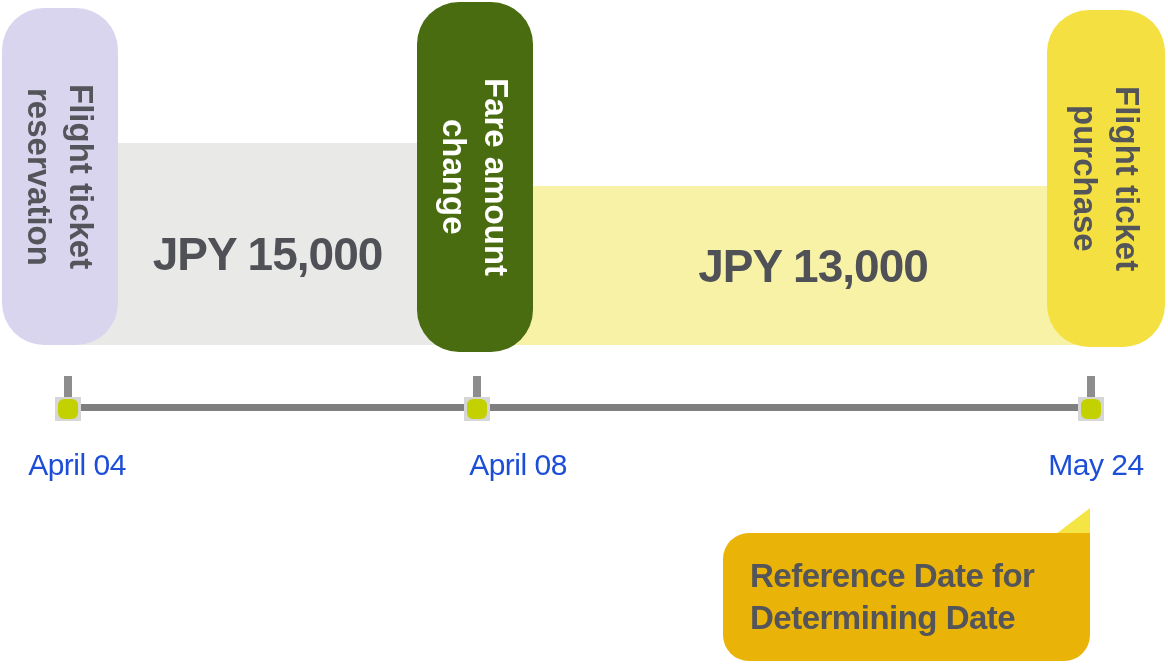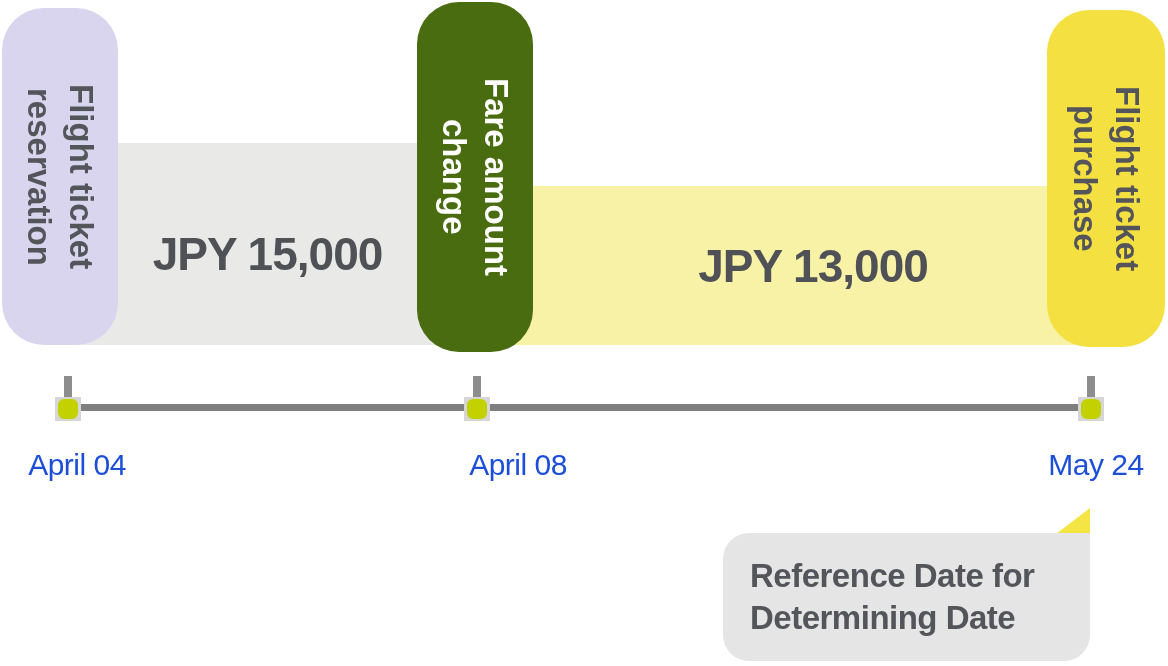--- a/index.html
+++ b/index.html
@@ -46,21 +46,21 @@
   .tl-dot{position:absolute;z-index:3;width:20px;height:20px;top:399px;border-radius:6px;background:#C3D100;}
   .dot-1{left:58px;} .dot-2{left:467px;} .dot-3{left:1081px;}
   .tl-date{
     position:absolute;z-index:2;top:448px;transform:translateX(-50%);
     font-size:30px;font-weight:normal;color:#1d4ed8;white-space:nowrap;letter-spacing:-0.5px;
   }
   .date-1{left:77px;} .date-2{left:478px;margin-left:40px;} .date-3{left:1096px;}
   
   .bubble-body{
     position:absolute;z-index:4;left:723px;top:533px;width:367px;height:128px;
-    background:#e5e5e5;border-radius:26px 0 26px 26px;
+    background:#eab308;border-radius:26px 0 26px 26px;
     display:flex;flex-direction:column;justify-content:center;
     padding-left:27px;box-sizing:border-box;
     font-size:33px;font-weight:bold;color:#54555A;line-height:1.28;letter-spacing:-0.5px;
   }
   .bubble-tail{
     position:absolute;z-index:4;left:1056px;top:508px;width:34px;height:26px;
     background:#F4E444;
     clip-path:polygon(0 100%,100% 0,100% 100%);
   }
 </style>

